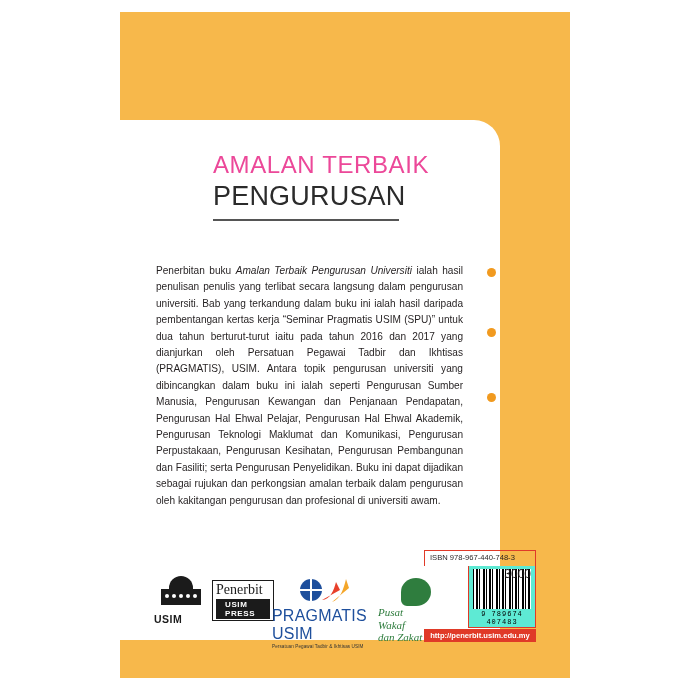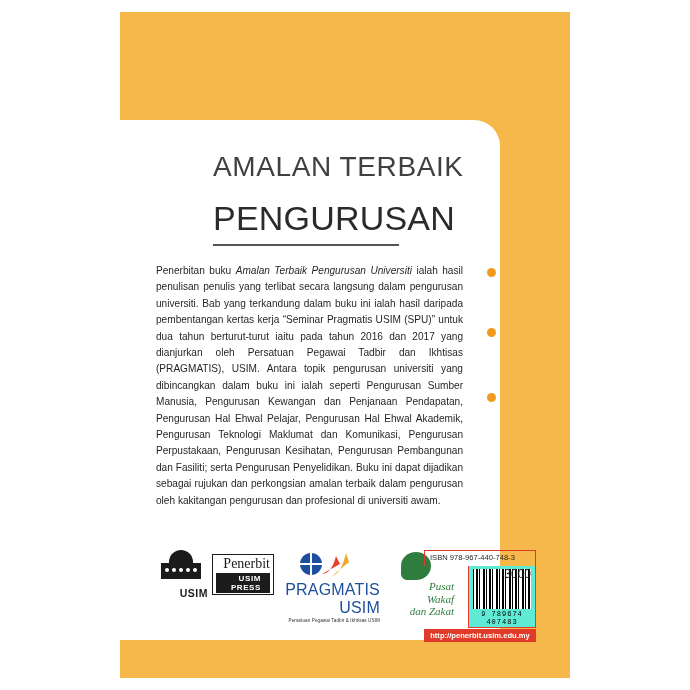--- a/index.html
+++ b/index.html
@@ -41,33 +41,33 @@
   }
 
   
   .title-block {
     position: absolute;
     left: 213px;
     top: 152px;
     width: 300px;
   }
   .title-small {
-    font-size: 28px;
+    font-size: 24px;
     letter-spacing: 0.6px;
-    color: #404040;
+    color: #ec4899;
     font-weight: 400;
     line-height: 1.1;
   }
   .title-big {
-    font-size: 34px;
+    font-size: 27px;
     letter-spacing: 0.2px;
     color: #2b2b2b;
     font-weight: 400;
     line-height: 1.18;
-    margin-top: 15px;
+    margin-top: 3px;
   }
   .title-big .line2 {
     display: block;
     padding-left: 26px;
   }
   .title-rule {
     width: 186px;
     height: 1.6px;
     background: #555;
     margin: 6px 0 0 0;
@@ -102,21 +102,22 @@
   
   .logos {
     position: absolute;
     left: 150px;
     top: 548px;
     width: 280px;
     height: 64px;
   }
   .logo {
     position: absolute;
-    text-align: right;
+    text-align: left;
+    margin-top: 26px;
   }
 
   
   .logo-usim { left: 4px; top: 2px; width: 54px; }
   .usim-mark {
     width: 44px;
     height: 36px;
     margin: 0 auto;
     position: relative;
   }

